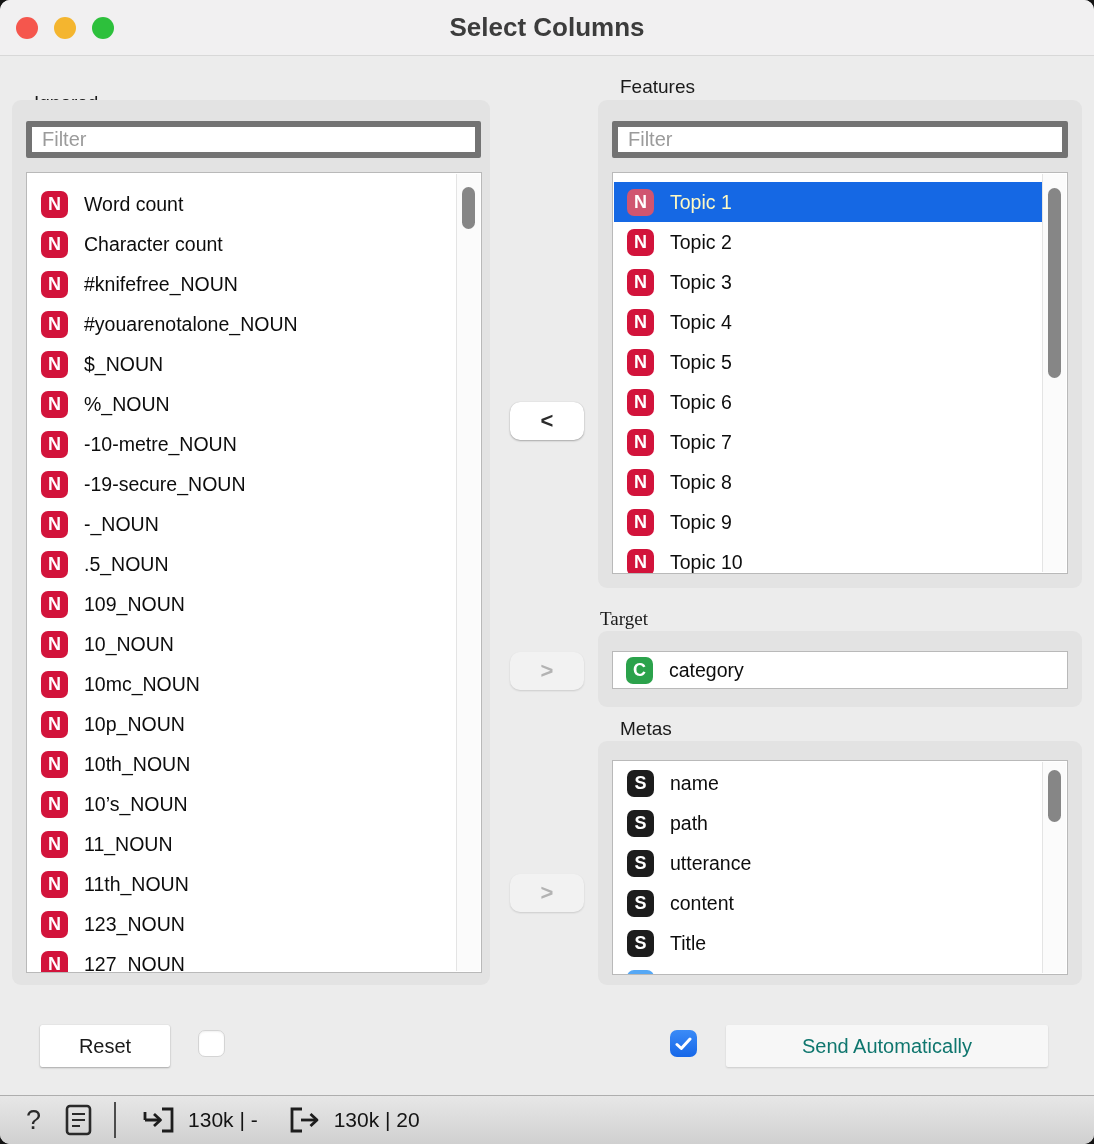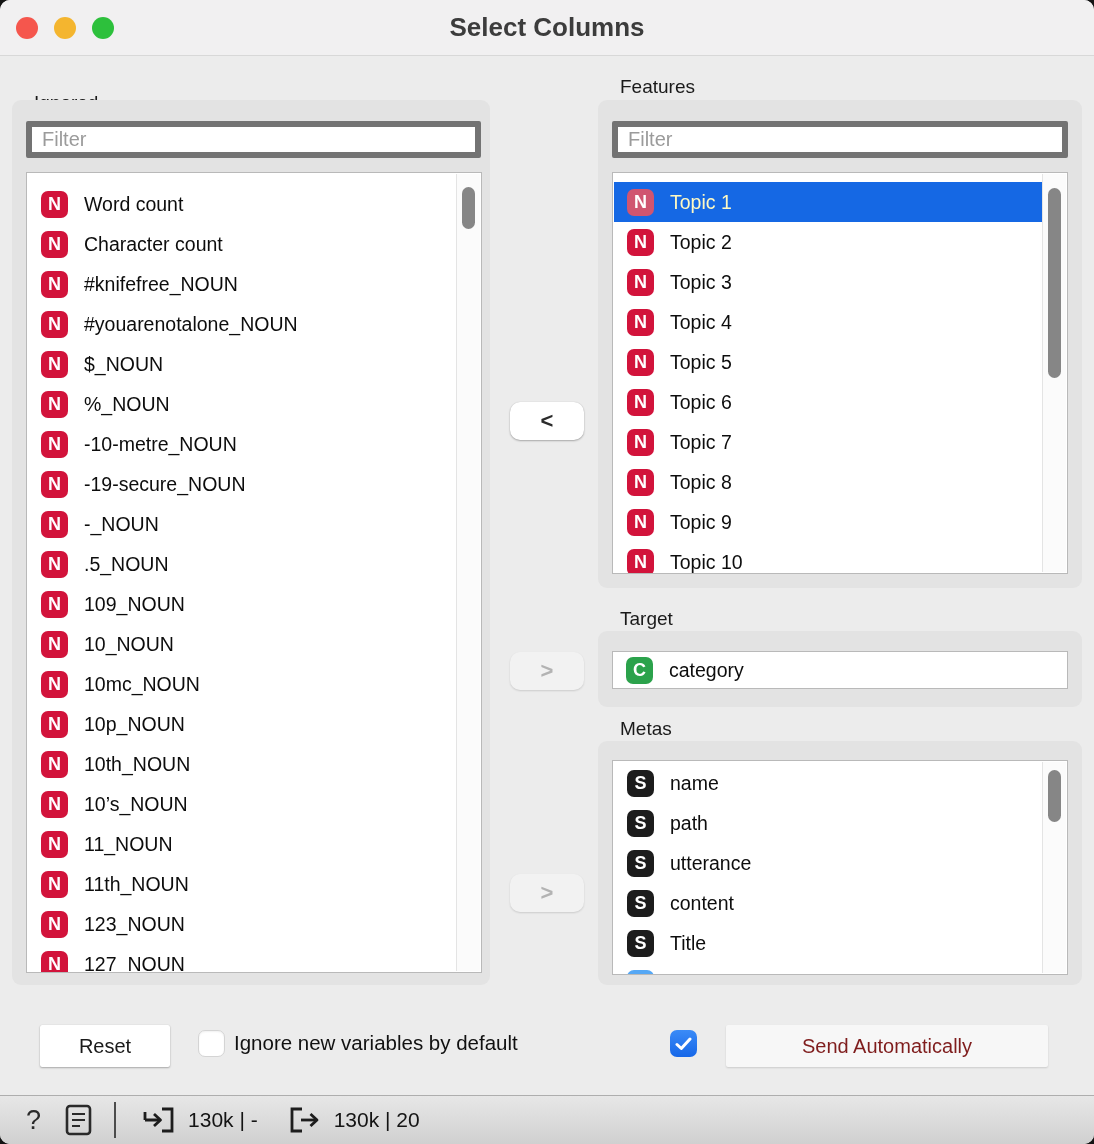--- a/index.html
+++ b/index.html
@@ -68,21 +68,21 @@
     position:absolute; background:#fff; border:1px solid #b9b9b9; box-sizing:border-box;
     display:flex; align-items:center; padding-left:13px;
   }
   
   .pushbtn {
     position:absolute; height:42px; border:none; border-radius:2px; background:#ffffff;
     box-shadow:0 1px 2px rgba(0,0,0,0.28), 0 0 1px rgba(0,0,0,0.18);
     font-size:20px; color:#1a1a1a; font-family:"Liberation Sans", sans-serif;
     display:flex; align-items:center; justify-content:center; cursor:default;
   }
-  .pushbtn.disabled { background:#f7f7f7; color:#7f1d1d; box-shadow:0 1px 2px rgba(0,0,0,0.14); }
+  .pushbtn.disabled { background:#f7f7f7; color:#0f766e; box-shadow:0 1px 2px rgba(0,0,0,0.14); }
   .checkbox {
     position:absolute; width:27px; height:27px; border-radius:7px; box-sizing:border-box;
   }
   .checkbox.unchecked { background:#ffffff; border:1px solid #d4d4d4; box-shadow:inset 0 1px 2px rgba(0,0,0,0.06); }
   .checkbox.checked { background:linear-gradient(#3b8bf7,#1667e8); display:flex; align-items:center; justify-content:center; }
   .chk-label { position:absolute; font-size:20.5px; color:#111; }
   
   .statusbar {
     position:absolute; left:0; bottom:0; width:1094px; height:48px;
     background:linear-gradient(#e7e7e7,#d0d0d0); border-top:1px solid #aeaeae;
@@ -276,21 +276,21 @@
         <div class="row">
           <span class="var-icon icon-N">N</span>
           <span class="lbl">Topic 10</span>
         </div>
       </div>
     <div class="vscroll">
       <div class="thumb" style="top:14px; height:190px;"></div>
     </div>
   </div>
 
-  <div class="sec-label" style="left:620px; top:608px;">Target</div>
+  <div class="sec-label" style="left:600px; top:608px;font-family:Liberation Serif, serif;">Target</div>
   <div class="groupbox" style="left:598px; top:631px; width:484px; height:76px;"></div>
   <div class="target-inner" style="left:612px; top:651px; width:456px; height:38px;">
     <span class="var-icon icon-C" style="width:27px;height:27px;border-radius:7px;display:flex;align-items:center;justify-content:center;color:#fff;font-size:18px;font-weight:bold;">C</span>
     <span class="lbl" style="margin-left:16px;font-size:19.5px;color:#0d0d0d;">category</span>
   </div>
 
   <div class="sec-label" style="left:620px; top:718px;">Metas</div>
   <div class="groupbox" style="left:598px; top:741px; width:484px; height:244px;"></div>
   <div class="listbox" style="left:612px; top:760px; width:456px; height:215px;">
     <div class="rows" style="top:2px;">
@@ -325,21 +325,20 @@
           <span class="lbl"></span>
         </div>
       </div>
     <div class="vscroll">
       <div class="thumb" style="top:8px; height:52px;"></div>
     </div>
   </div>
 
   <button class="pushbtn" style="left:40px; top:1025px; width:130px;">Reset</button>
   <div class="checkbox unchecked" style="left:198px; top:1030px;"></div>
-  <div class="chk-label" style="left:234px; top:1031px;">Ignore new variables by default</div>
   <div class="checkbox checked" style="left:670px; top:1030px;">
     <svg width="17" height="14" viewBox="0 0 17 14">
       <path d="M2 7.5 L6.3 11.5 L15 2" stroke="#ffffff" stroke-width="3" fill="none" stroke-linecap="round" stroke-linejoin="round"></path>
     </svg>
   </div>
   <button class="pushbtn disabled" style="left:726px; top:1025px; width:322px;">Send Automatically</button>
 
   <div class="statusbar">
     <div class="sb-q sb-icon">?</div>
     <div class="sb-icon" style="margin-left:24px;">

